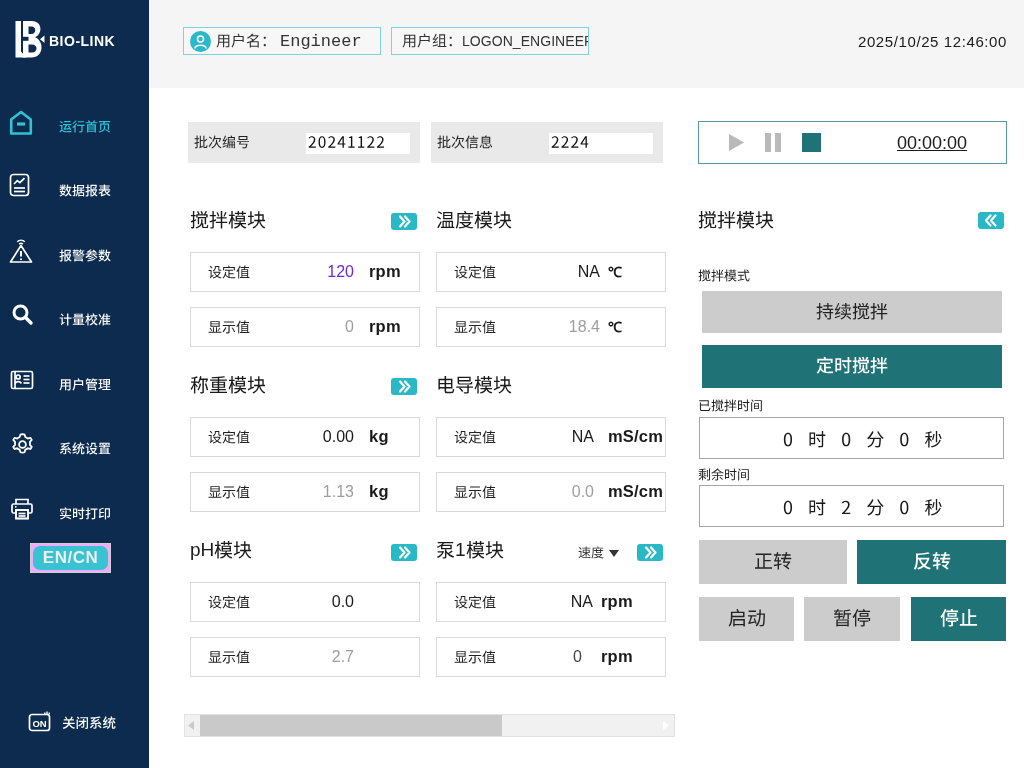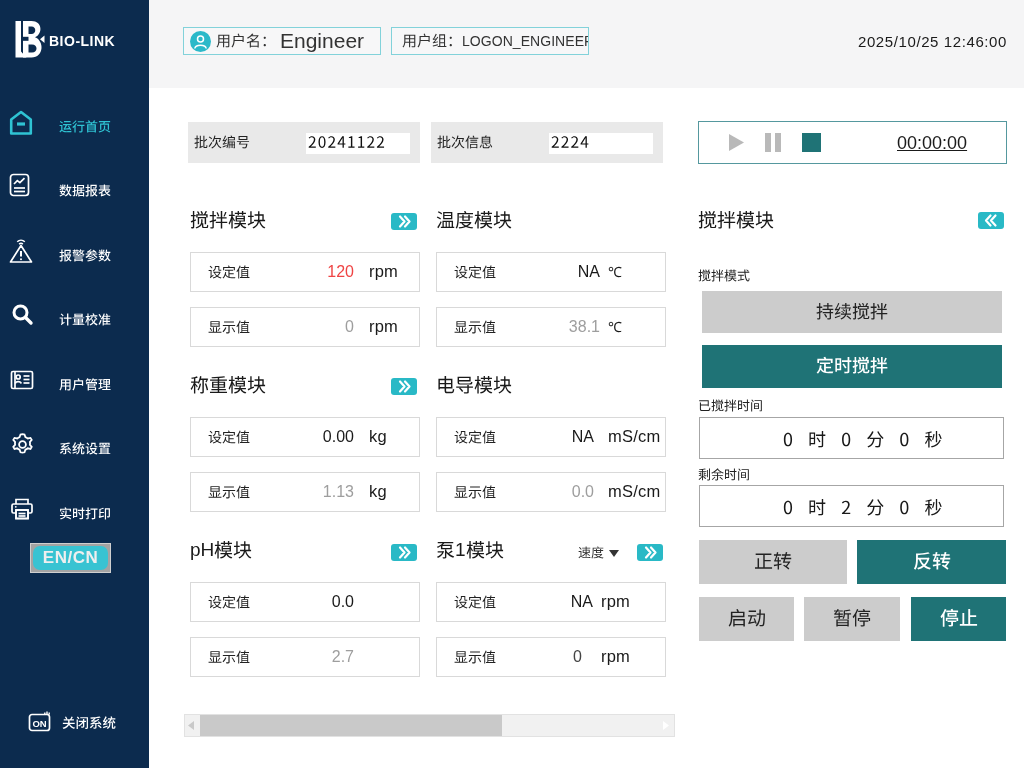--- a/index.html
+++ b/index.html
@@ -5,21 +5,21 @@
 .abs{position:absolute;}
 #page{position:relative;width:1024px;height:768px;background:#fff;}
 #side{position:absolute;left:0;top:0;width:149px;height:768px;background:#0c2b4e;}
 #topbar{position:absolute;left:149px;top:0;width:875px;height:88px;background:#f5f5f6;}
 .tbox{position:absolute;background:#f7f7f8;border:1px solid #82d2da;display:flex;align-items:center;}
 svg.ct{display:block;}
 .row{position:absolute;width:230px;height:40px;background:#fff;border:1px solid #d9d9d9;}
 .panel{position:absolute;background:#e9e9e9;}
 .inp{position:absolute;background:#fff;}
 .vtxt{position:absolute;font-size:16px;color:#1a1a1a;text-align:right;}
-.unit{position:absolute;font-size:16.5px;color:#1a1a1a;letter-spacing:0.2px;}
+.unit{position:absolute;font-size:16.5px;color:#1a1a1a;letter-spacing:0.2px;font-weight:bold;}
 .gbtn{position:absolute;background:#ccc;display:flex;align-items:center;justify-content:center;}
 .tbtn{position:absolute;background:#1f7376;display:flex;align-items:center;justify-content:center;}
 .wbox{position:absolute;background:#fff;border:1px solid #a6a6a6;display:flex;align-items:center;justify-content:center;}
 </style></head><body>
 <div id="page">
 <div id="side">
 <svg class="abs" style="left:15px;top:21px;" width="31" height="37" viewBox="0 0 31 37">
 <g fill="#fff">
 <path d="M0.5 0 H6 V30.5 L11.5 36.5 H0.5 Z"></path>
 <path fill-rule="evenodd" d="M8 0 H16.5 C27.5 0 28 13 20 16.3 C29.5 19.8 29 36.5 16.5 36.5 H8 Z M13.5 5.5 V13 H16.5 C21.5 13 21.5 5.5 16.5 5.5 Z M13.5 23.5 V31.5 H17 C23 31.5 23 23.5 17 23.5 Z"></path>
@@ -148,21 +148,21 @@
 <div class="abs" style="left:59px;top:506px;">
         <svg class="ct " style="" width="52.0" height="16.2" viewBox="0 0 52.0 16.2">
           <g fill="#fff" transform="translate(0,12.35) scale(0.05200,-0.05200)">
             <use href="#g22" x="0"></use>
             <use href="#g23" x="250"></use>
             <use href="#g24" x="500"></use>
             <use href="#g25" x="750"></use>
           </g>
         </svg>
       </div>
-<div class="abs" style="left:30px;top:543px;width:81px;height:30px;background:#a3a3a3;border:1px solid #cfcfcf;padding:2px;">
+<div class="abs" style="left:30px;top:543px;width:81px;height:30px;background:#f0abfc;border:1px solid #cfcfcf;padding:2px;">
         <div style="width:100%;height:100%;background:#38c3d2;border-radius:7px;display:flex;align-items:center;justify-content:center;">
           <span style="font-size:17px;font-weight:bold;color:#efefef;letter-spacing:0.5px;">EN/CN</span>
         </div>
       </div>
 <svg class="abs" style="left:27px;top:708px;" width="27" height="27" viewBox="0 0 27 27">
         <g fill="none" stroke="#fff" stroke-width="1.7">
           <rect x="2.5" y="6.5" width="20" height="16" rx="2.5"></rect>
           <path d="M20 6.5 v-3 m-2.2 3 v-2 m4.4 2 v-2" stroke-width="1.4"></path>
           <text x="12.5" y="18.6" fill="#fff" stroke="none" font-family="Liberation Sans" font-size="9.5" font-weight="bold" text-anchor="middle">ON</text>
         </g>
@@ -187,21 +187,21 @@
         </svg>
 <span style="margin-left:5px;display:flex;align-items:center;">
           <svg class="ct " style="" width="60.0" height="18.8" viewBox="0 0 60.0 18.8">
             <g fill="#333" transform="translate(0,14.25) scale(0.06000,-0.06000)">
               <use href="#g28" x="0"></use>
               <use href="#g29" x="250"></use>
               <use href="#g30" x="500"></use>
               <use href="#g31" x="750"></use>
             </g>
           </svg>
-          <span style="font-size:21px;color:#333;margin-left:4px;">Engineer</span>
+          <span style="font-size:17px;color:#333;margin-left:4px;font-family:Liberation Mono, monospace;">Engineer</span>
         </span>
 </div>
 <div class="tbox" style="left:242px;top:27px;width:198px;height:28px;overflow:hidden;">
 <span style="margin-left:10px;display:flex;align-items:center;">
           <svg class="ct " style="" width="60.0" height="18.8" viewBox="0 0 60.0 18.8">
             <g fill="#333" transform="translate(0,14.25) scale(0.06000,-0.06000)">
               <use href="#g28" x="0"></use>
               <use href="#g29" x="250"></use>
               <use href="#g32" x="500"></use>
               <use href="#g31" x="750"></use>
@@ -297,21 +297,21 @@
 <div class="row" style="left:190px;top:252px;"></div>
 <div class="abs" style="left:208px;top:264px;">
       <svg class="ct " style="" width="42.0" height="17.5" viewBox="0 0 42.0 17.5">
         <g fill="#222" transform="translate(0,13.30) scale(0.05600,-0.05600)">
           <use href="#g49" x="0"></use>
           <use href="#g50" x="250"></use>
           <use href="#g51" x="500"></use>
         </g>
       </svg>
     </div>
-<div class="vtxt" style="left:190px;top:263px;width:164px;color:#ef4444;padding-left:28px;">120</div>
+<div class="vtxt" style="left:190px;top:263px;width:164px;color:#6d28d9;padding-left:28px;">120</div>
 <div class="unit" style="left:369px;top:262px;">rpm</div>
 <div class="row" style="left:190px;top:307px;"></div>
 <div class="abs" style="left:208px;top:319px;">
       <svg class="ct " style="" width="42.0" height="17.5" viewBox="0 0 42.0 17.5">
         <g fill="#222" transform="translate(0,13.30) scale(0.05600,-0.05600)">
           <use href="#g52" x="0"></use>
           <use href="#g53" x="250"></use>
           <use href="#g51" x="500"></use>
         </g>
       </svg>
@@ -333,21 +333,21 @@
 <div class="row" style="left:436px;top:307px;"></div>
 <div class="abs" style="left:454px;top:319px;">
       <svg class="ct " style="" width="42.0" height="17.5" viewBox="0 0 42.0 17.5">
         <g fill="#222" transform="translate(0,13.30) scale(0.05600,-0.05600)">
           <use href="#g52" x="0"></use>
           <use href="#g53" x="250"></use>
           <use href="#g51" x="500"></use>
         </g>
       </svg>
     </div>
-<div class="vtxt" style="left:436px;top:318px;width:164px;color:#9e9e9e;">38.1</div>
+<div class="vtxt" style="left:436px;top:318px;width:164px;color:#9e9e9e;">18.4</div>
 <div class="unit" style="left:608px;top:317px;"><span style="font-size:14px;">℃</span></div>
 <div class="abs" style="left:190px;top:374px;">
       <svg class="ct " style="" width="76.0" height="23.8" viewBox="0 0 76.0 23.8">
         <g fill="#1a1a1a" transform="translate(0,18.05) scale(0.07600,-0.07600)">
           <use href="#g54" x="0"></use>
           <use href="#g55" x="250"></use>
           <use href="#g45" x="500"></use>
           <use href="#g46" x="750"></use>
         </g>
       </svg>

